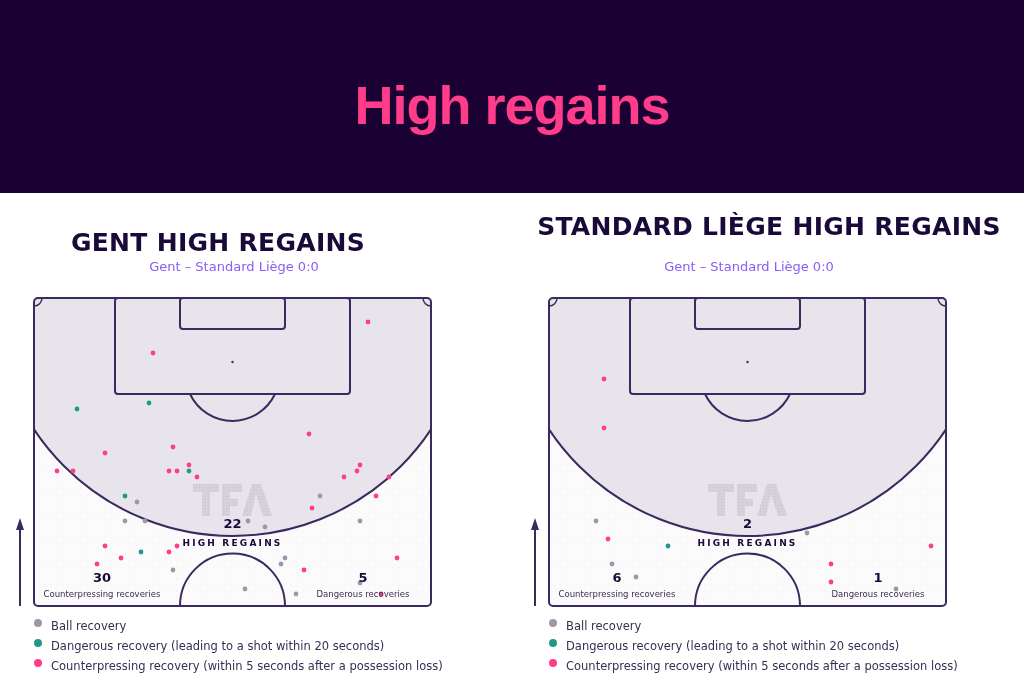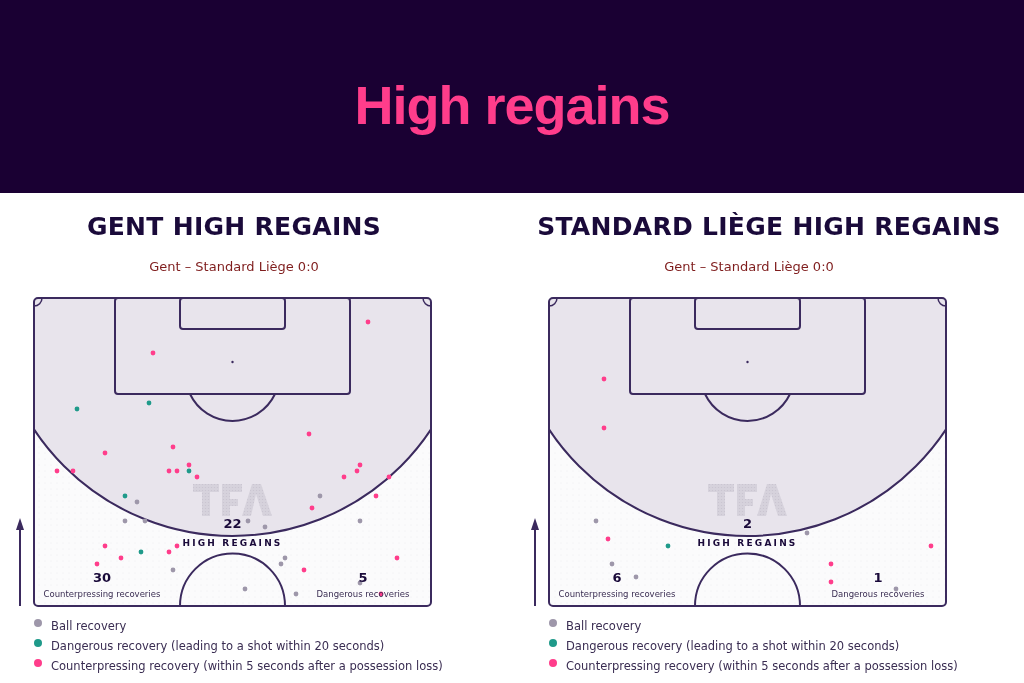--- a/index.html
+++ b/index.html
@@ -26,21 +26,21 @@
       position: absolute; top: 212px;
       font-family: "DejaVu Sans", sans-serif;
       font-weight: bold; font-size: 25px;
       color: #1a0a3a;
       text-align: center;
       letter-spacing: 0.3px;
     }
     .panel-sub {
       position: absolute; top: 259px;
       font-family: "DejaVu Sans", sans-serif;
-      font-size: 13px; color: #7f1d1d;
+      font-size: 13px; color: #8b5cf6;
       text-align: center;
     }
     .pitch-svg { position: absolute; top: 0; left: 0; }
     .legend {
       position: absolute; top: 619px;
       font-family: "DejaVu Sans", sans-serif;
       font-size: 11.5px; color: #3a2d52;
     }
     .legend-row { display: flex; align-items: flex-start; height: 20px; }
     .legend-dot {
@@ -48,21 +48,21 @@
       margin-right: 9px; margin-left: 0;
     }
   </style>
 </head>
 <body>
 
 <div class="banner">
   <h1>High regains</h1>
 </div>
 
-<div class="panel-title" style="left:34px; width:400px;">GENT HIGH REGAINS</div>
+<div class="panel-title" style="left:18px; width:400px;margin-top:16px;">GENT HIGH REGAINS</div>
 <div class="panel-sub" style="left:34px; width:400px;">Gent – Standard Liège 0:0</div>
 
 <div class="panel-title" style="left:504px; width:530px;">STANDARD LIÈGE HIGH REGAINS</div>
 <div class="panel-sub" style="left:549px; width:400px;">Gent – Standard Liège 0:0</div>
 
 <svg class="pitch-svg" width="1024" height="683">
   <defs>
     <pattern id="dotgrid" width="6" height="6" patternUnits="userSpaceOnUse">
       <rect width="6" height="6" fill="#fbfbfc"></rect>
       <circle cx="3" cy="3" r="0.5" fill="#ecebef"></circle>

